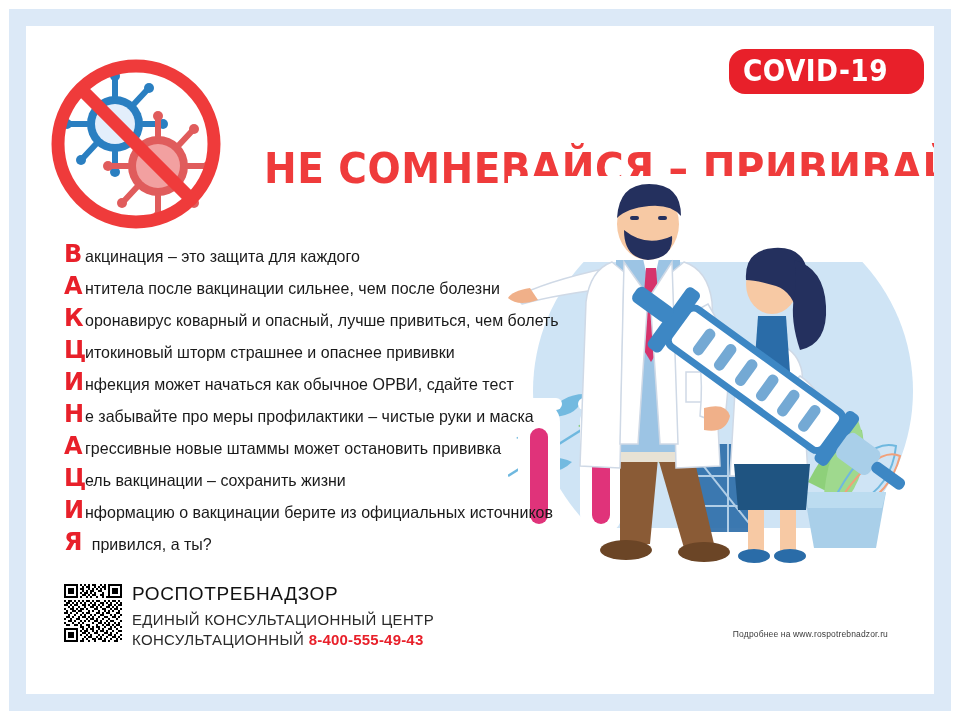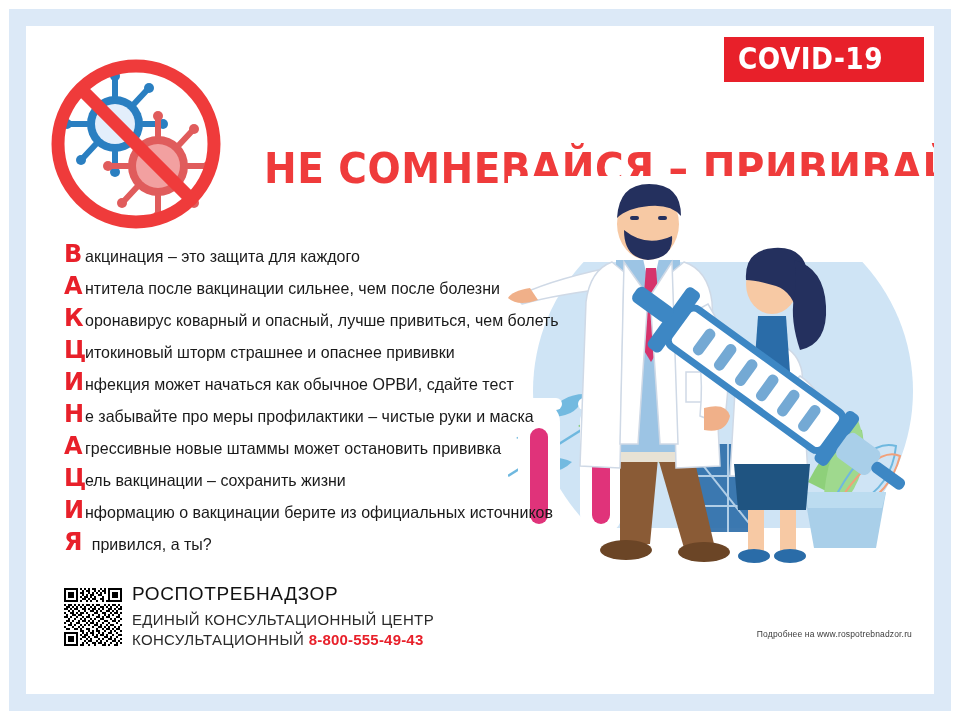--- a/index.html
+++ b/index.html
@@ -23,24 +23,25 @@
   }
   .frame-inner{
     position:absolute;
     left:26px;top:26px;right:26px;bottom:26px;
     background:#ffffff;
     overflow:hidden;
   }
   
   .covid-badge{
     position:absolute;
-    right:10px;top:11px;
+    right:10px;top:23px;
     background:#e8202a;
-    padding:7px 21px 8px 14px;
+    padding:7px 16px 8px 14px;
     line-height:1;
+    border-radius:16px;
   }
   .covid-badge span{
     display:block;
     color:#ffffff;
     font-weight:bold;
     font-size:30px;
     letter-spacing:0.5px;
     font-family:"DejaVu Sans","Liberation Sans",sans-serif;
     transform:scaleX(0.88);
     transform-origin:left center;
@@ -94,21 +95,21 @@
     white-space:nowrap;
     transform:scaleX(0.97);
     transform-origin:left center;
   }
   .acro-row.gap .acro-text{padding-left:7px;}
   
   .footer-logo{
     position:absolute;
     left:38px;top:556px;
     display:flex;
-    align-items:center;
+    align-items:flex-start;
   }
   .qr{
     width:58px;height:58px;
     flex:0 0 58px;
     margin-right:10px;
     margin-top:2px;
   }
   .qr svg{display:block;}
   .logo-text{padding-top:2px;}
   .org-name{
@@ -127,21 +128,21 @@
     white-space:nowrap;
   }
   .org-sub2 .phone{
     color:#e8202a;
     font-weight:bold;
     letter-spacing:0.2px;
   }
   
   .site-note{
     position:absolute;
-    right:22px;bottom:55px;
+    right:46px;bottom:55px;
     color:#3a3a3a;
     font-size:8.5px;
     letter-spacing:0.15px;
     white-space:nowrap;
   }
   
   .illustration{
     position:absolute;
     right:-4px;top:150px;
     width:430px;height:400px;
@@ -617,21 +618,21 @@
               <rect x="22" y="28" width="1" height="1"></rect>
               <rect x="25" y="28" width="2" height="1"></rect>
           </g>
         </svg>
       </div>
       <div class="logo-text">
         <div class="org-name">РОСПОТРЕБНАДЗОР</div>
         <div class="org-sub1">ЕДИНЫЙ КОНСУЛЬТАЦИОННЫЙ ЦЕНТР</div>
         <div class="org-sub2">
           <span>КОНСУЛЬТАЦИОННЫЙ</span>
-          <span class="phone">8-800-555-49-43</span>
+          <span class="phone">8-400-555-49-43</span>
         </div>
       </div>
     </div>
 
     <div class="site-note">Подробнее на www.rospotrebnadzor.ru</div>
 
   </div>
 </div>
 
 </body></html>

